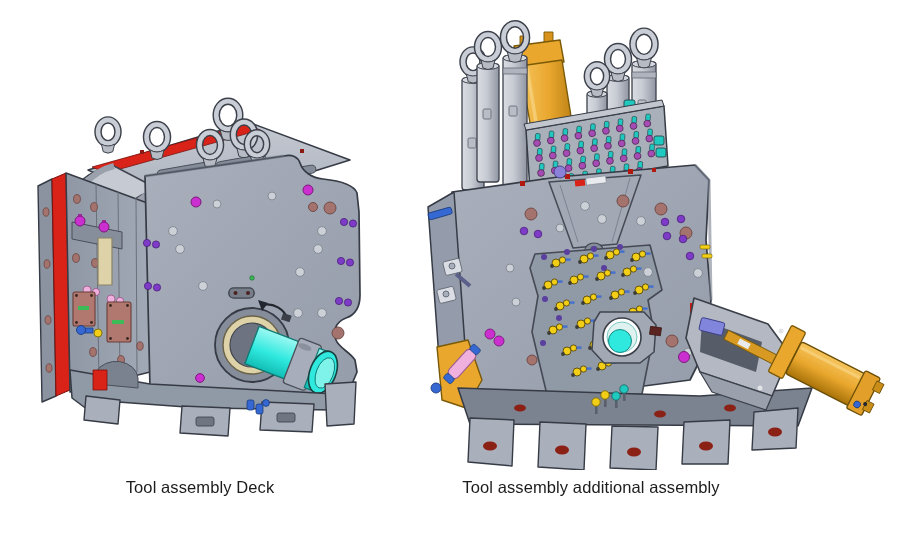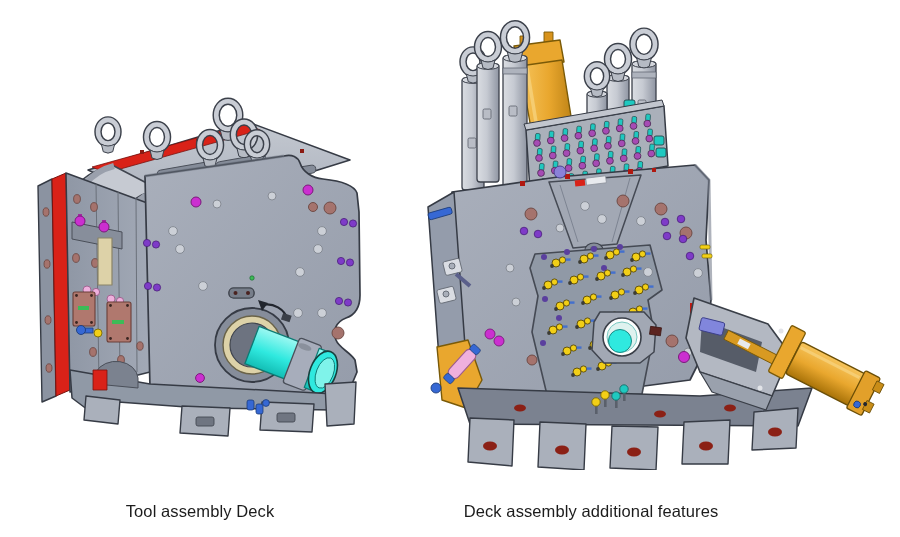--- a/index.html
+++ b/index.html
@@ -1,19 +1,19 @@
 <!DOCTYPE html>
 <html lang="en" style="--c-page: #ffffff; --c-red: #d92218; --c-dark-red: #8b2015; --c-magenta: #cb2fd0; --c-purple: #7e3bc8; --c-brown: #a5736d; --c-beige: #ddd2a8; --c-cyan: #2fe9df; --c-gold: #e9a72e; --c-teal-fitting: #1fc9c0; --c-violet-fitting: #a64bb4; --c-yellow: #f2cf16; --c-pink: #efb0dd; --c-blue: #3668d4; --c-green: #3dbb57; --c-body-gray: #9ba2af; --c-body-gray-light: #bfc4cd; --c-body-gray-dark: #7e8593; --c-outline: #363b45; --c-white-ring: #fdfdfd;"><head>
 <meta charset="utf-8">
 <style>
   html,body{margin:0;padding:0;background:#fff;}
   body{width:900px;height:537px;overflow:hidden;font-family:"Liberation Sans",sans-serif;}
   .canvas{position:relative;width:900px;height:537px;background:var(--c-page,#fff);}
   .art{position:absolute;left:0;top:0;}
-  .caption{position:absolute;top:501px;font-size:16.5px;line-height:20px;color:#1c1c1c;text-align:center;letter-spacing:.1px;}
+  .caption{position:absolute;top:477px;font-size:16.5px;line-height:20px;color:#1c1c1c;text-align:center;letter-spacing:.1px;}
   .caption.deck{left:55px;width:290px;}
   .caption.features{left:446px;width:290px;}
   svg *{vector-effect:non-scaling-stroke;}
 </style>
 </head>
 <body>
 
 <div class="canvas">
 <svg class="art" width="900" height="470" viewBox="0 0 900 470">
   <defs>
@@ -538,14 +538,14 @@
         <path d="M-30,-12 L36,-12" stroke="#f7d27c" stroke-width="3" opacity="0.8"></path>
       </g>
       <path d="M700,372 L772,396 L766,410 L712,392 Z" fill="#9aa1ad" stroke="#3a3f48" stroke-width="1.2"></path>
       <circle cx="760" cy="388" r="2.5" fill="#e2e4e8"></circle>
           <circle cx="781" cy="331" r="2.5" fill="#e2e4e8"></circle>
     </g>
   </g>
 </svg>
 
 <div class="caption deck">Tool assembly Deck</div>
-<div class="caption features">Deck assembly additional features</div>
+<div class="caption features">Tool assembly additional assembly</div>
 </div>
 
 </body></html>

